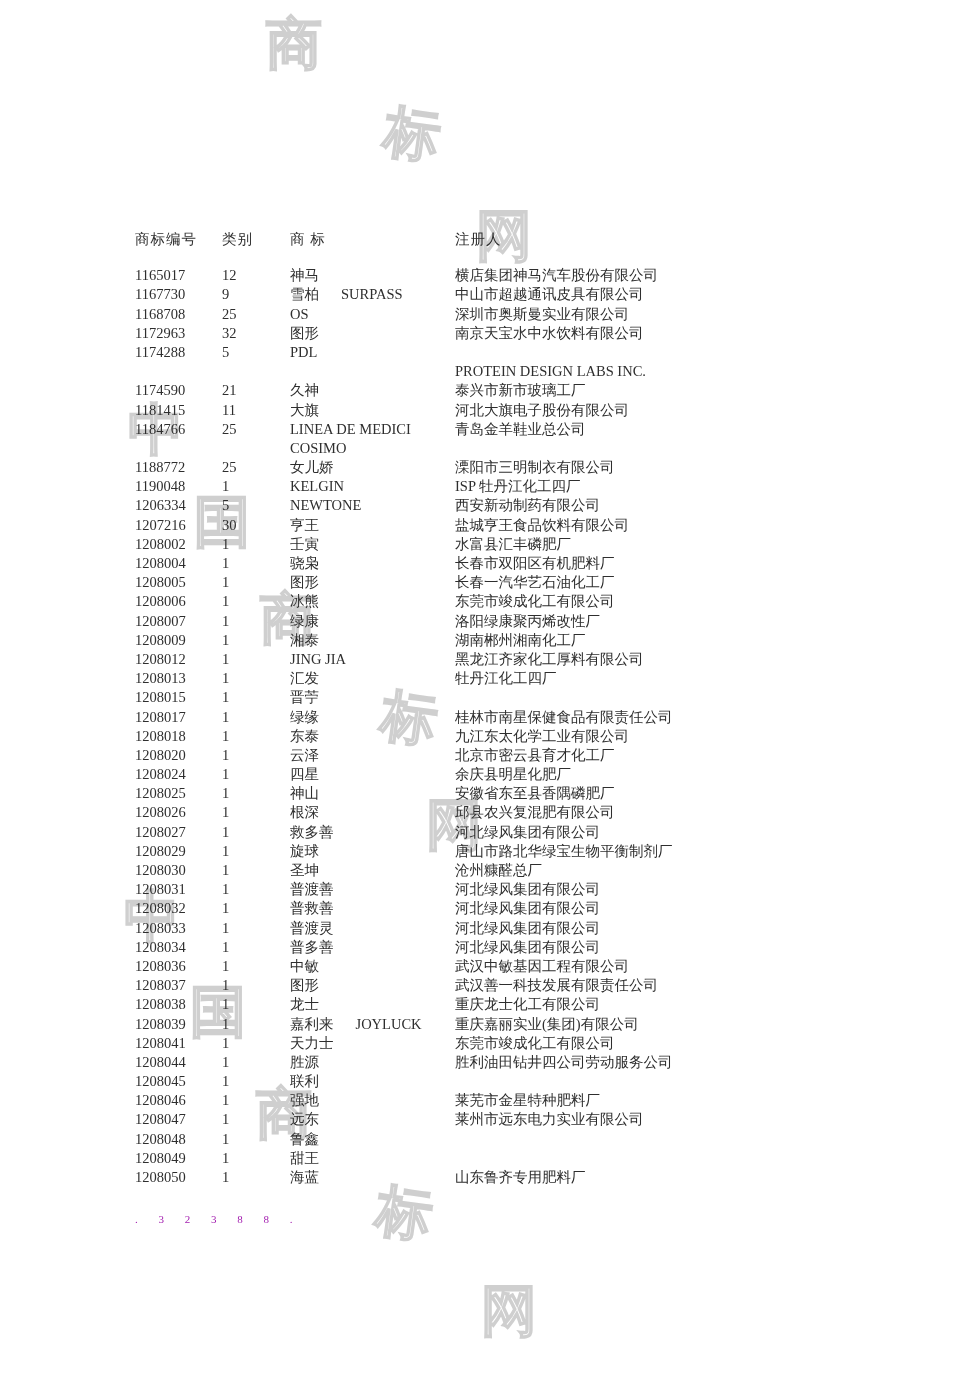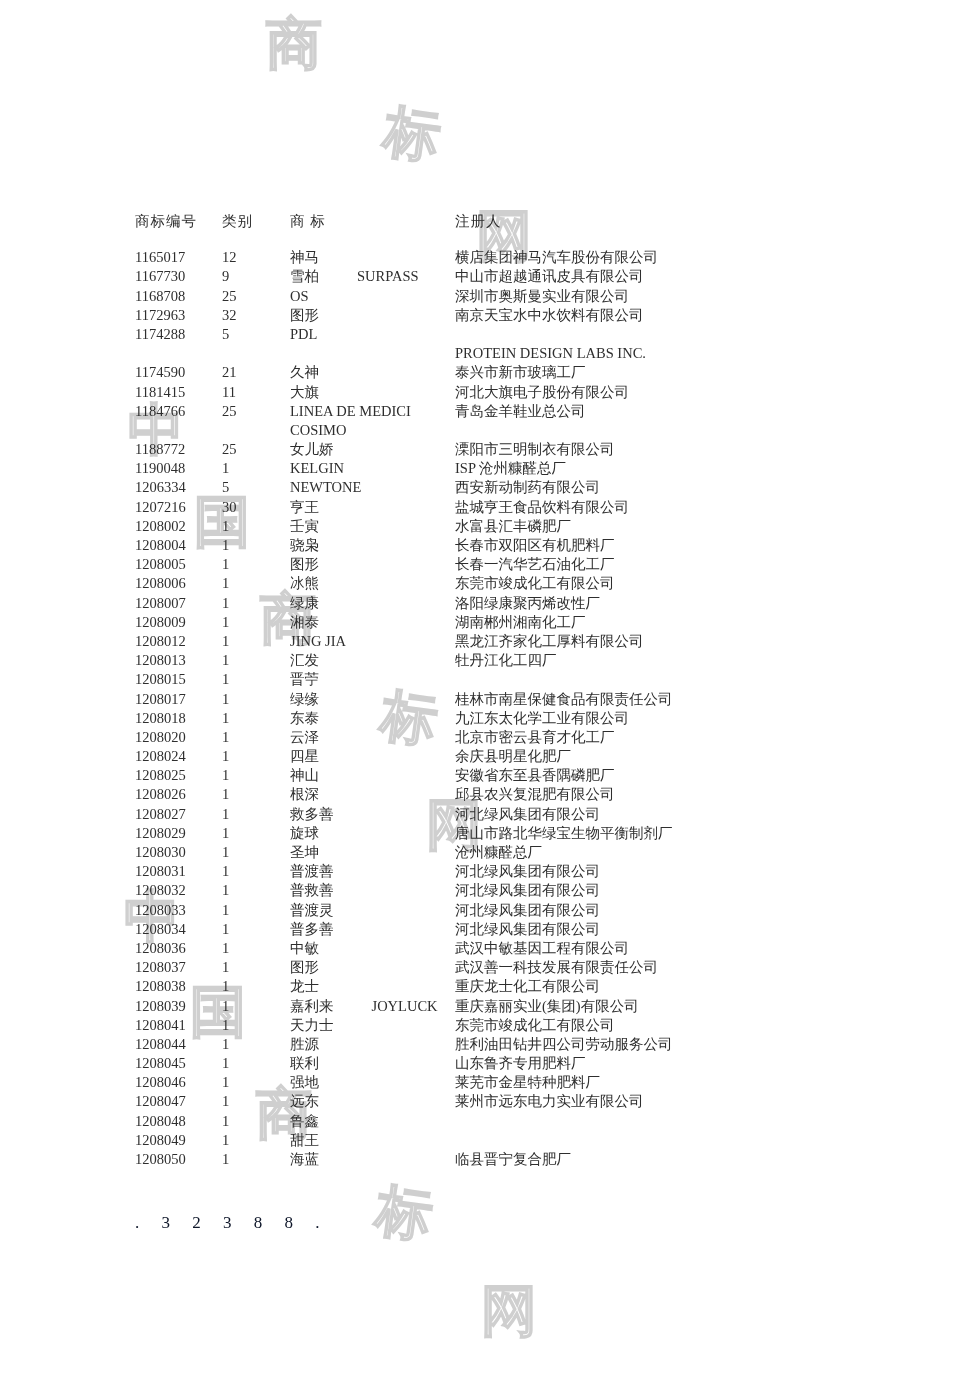--- a/index.html
+++ b/index.html
@@ -23,31 +23,31 @@
     font-weight: bold;
     color: rgba(255,255,255,0.0);
     -webkit-text-stroke: 1.6px #cfcfcf;
     text-stroke: 1.6px #cfcfcf;
   }
   .wm.tilt { transform: rotate(8deg); }
   
   .doc { position: absolute; z-index: 1; left: 0; top: 0; width: 100%; }
   .tbl { position: absolute; left: 135px; top: 212px; width: 740px; }
   .row { display: flex; height: 19.2px; line-height: 19.2px; font-size: 14.5px; white-space: nowrap; }
-  .row.hdr { margin-bottom: 17px; letter-spacing: 1px; }
+  .row.hdr { margin-bottom: 17px; letter-spacing: 1px; margin-top: 18px; }
   .c1 { width: 87px; flex: 0 0 87px; }
   .c2 { width: 68px; flex: 0 0 68px; }
   .c3 { width: 165px; flex: 0 0 165px; font-family: Liberation Serif, serif; }
   .c4 { flex: 1 1 auto; }
-  .en-sub { margin-left: 38px; }
+  .en-sub { margin-left: 22px; }
   .pageno {
     position: absolute; left: 135px; top: 1213px; z-index: 1;
-    font-size: 17px; letter-spacing: 9px;
+    font-size: 11px; letter-spacing: 9px;
     font-family: "Liberation Serif", "DejaVu Serif", serif;
-    color: #0f172a;
+    color: #a21caf;
   }
 </style>
 </head>
 <body>
 
 <div class="page">
 
   <div class="wm-layer" id="wm-layer">
       <span class="wm" style="left: 266px; top: 16px;">商</span>
       <span class="wm tilt" style="left: 384px; top: 106px;">标</span>
@@ -135,21 +135,21 @@
           <div class="row">
             <span class="c1">1188772</span>
             <span class="c2">25</span>
             <span class="c3"><span>女儿娇</span></span>
             <span class="c4">溧阳市三明制衣有限公司</span>
           </div>
           <div class="row">
             <span class="c1">1190048</span>
             <span class="c2">1</span>
             <span class="c3"><span>KELGIN</span></span>
-            <span class="c4">ISP 沧州糠醛总厂</span>
+            <span class="c4">ISP 牡丹江化工四厂</span>
           </div>
           <div class="row">
             <span class="c1">1206334</span>
             <span class="c2">5</span>
             <span class="c3"><span>NEWTONE</span></span>
             <span class="c4">西安新动制药有限公司</span>
           </div>
           <div class="row">
             <span class="c1">1207216</span>
             <span class="c2">30</span>
@@ -320,21 +320,20 @@
           <div class="row">
             <span class="c1">1208044</span>
             <span class="c2">1</span>
             <span class="c3"><span>胜源</span></span>
             <span class="c4">胜利油田钻井四公司劳动服务公司</span>
           </div>
           <div class="row">
             <span class="c1">1208045</span>
             <span class="c2">1</span>
             <span class="c3"><span>联利</span></span>
-            <span class="c4">山东鲁齐专用肥料厂</span>
           </div>
           <div class="row">
             <span class="c1">1208046</span>
             <span class="c2">1</span>
             <span class="c3"><span>强地</span></span>
             <span class="c4">莱芜市金星特种肥料厂</span>
           </div>
           <div class="row">
             <span class="c1">1208047</span>
             <span class="c2">1</span>
@@ -348,20 +347,20 @@
           </div>
           <div class="row">
             <span class="c1">1208049</span>
             <span class="c2">1</span>
             <span class="c3"><span>甜王</span></span>
           </div>
           <div class="row">
             <span class="c1">1208050</span>
             <span class="c2">1</span>
             <span class="c3"><span>海蓝</span></span>
-            <span class="c4">临县晋宁复合肥厂</span>
+            <span class="c4">山东鲁齐专用肥料厂</span>
           </div>
         </div>
     </div>
     <div class="pageno">. 3 2 3 8 8 .</div>
   </div>
 
 </div>
 
 </body></html>

